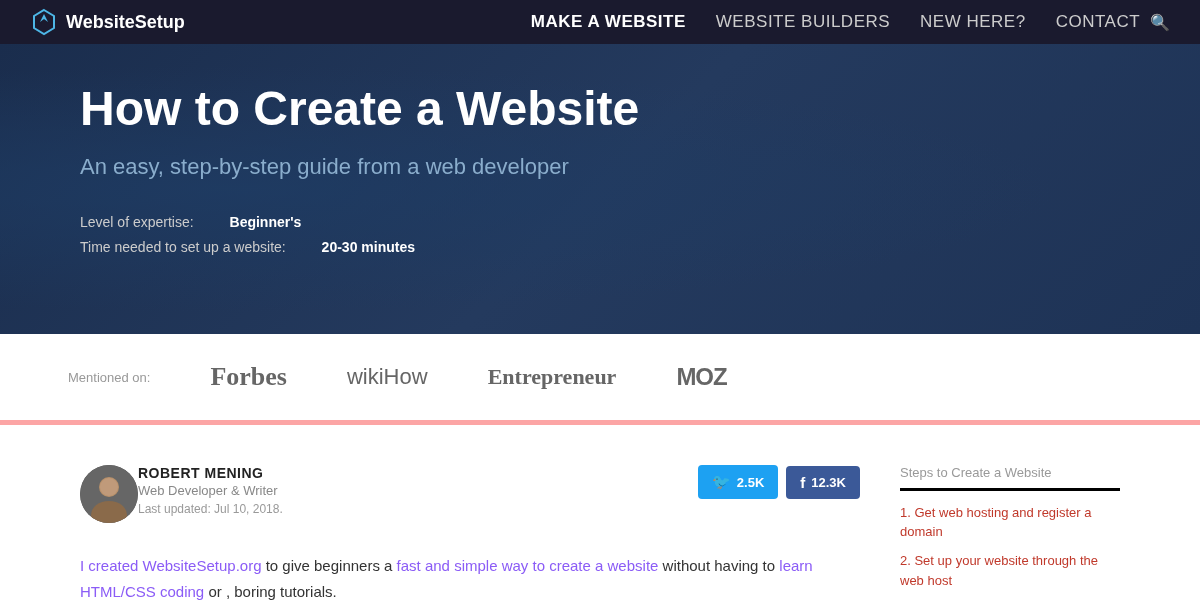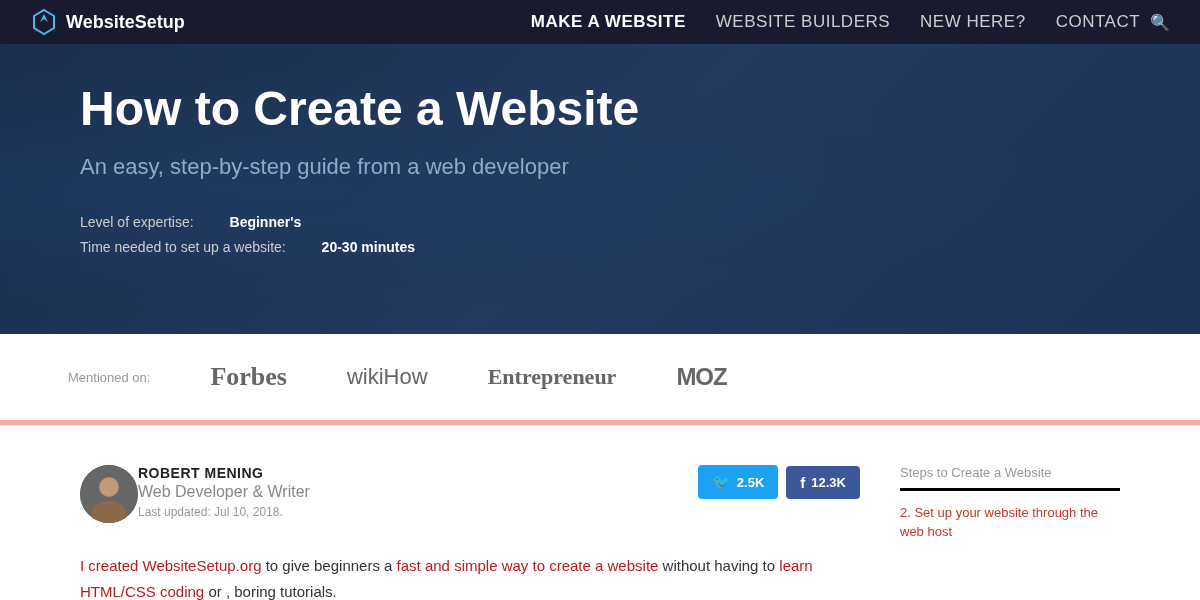--- a/index.html
+++ b/index.html
@@ -148,21 +148,21 @@
     .author-name {
       font-family: Arial, sans-serif;
       font-size: 14px;
       font-weight: bold;
       color: #222;
       text-transform: uppercase;
       letter-spacing: 0.5px;
     }
     .author-title {
       font-family: Arial, sans-serif;
-      font-size: 16px;
+      font-size: 13px;
       color: #888;
       margin-top: 2px;
     }
     .author-date {
       font-family: Arial, sans-serif;
       font-size: 12px;
       color: #999;
       margin-top: 4px;
     }
 
@@ -192,21 +192,21 @@
     .share-icon { font-size: 15px; }
 
     
     .article-body p {
       font-family: Arial, sans-serif;
       font-size: 15px;
       line-height: 1.7;
       color: #333;
     }
     .article-body a {
-      color: #b91c1c;
+      color: #8b5cf6;
       text-decoration: none;
     }
 
     
     .sidebar {
       width: 220px;
       flex-shrink: 0;
       padding-top: 0;
     }
     .sidebar-title {
@@ -304,18 +304,19 @@
     <div class="article-body">
       <p>
         <a href="#">I created WebsiteSetup.org</a> to give beginners a <a href="#">fast and simple way to create a website</a> without having to <a href="#">learn HTML/CSS coding</a> or , boring tutorials.
       </p>
     </div>
   </div>
 
   <aside class="sidebar">
     <div class="sidebar-title">Steps to Create a Website</div>
     <ul class="sidebar-links">
+      <li><a href="#">1. Get web hosting and register a domain</a></li>
       <li><a href="#">2. Set up your website through the web host</a></li>
 
     </ul>
 
   </aside>
 </div>
 
 </body></html>

